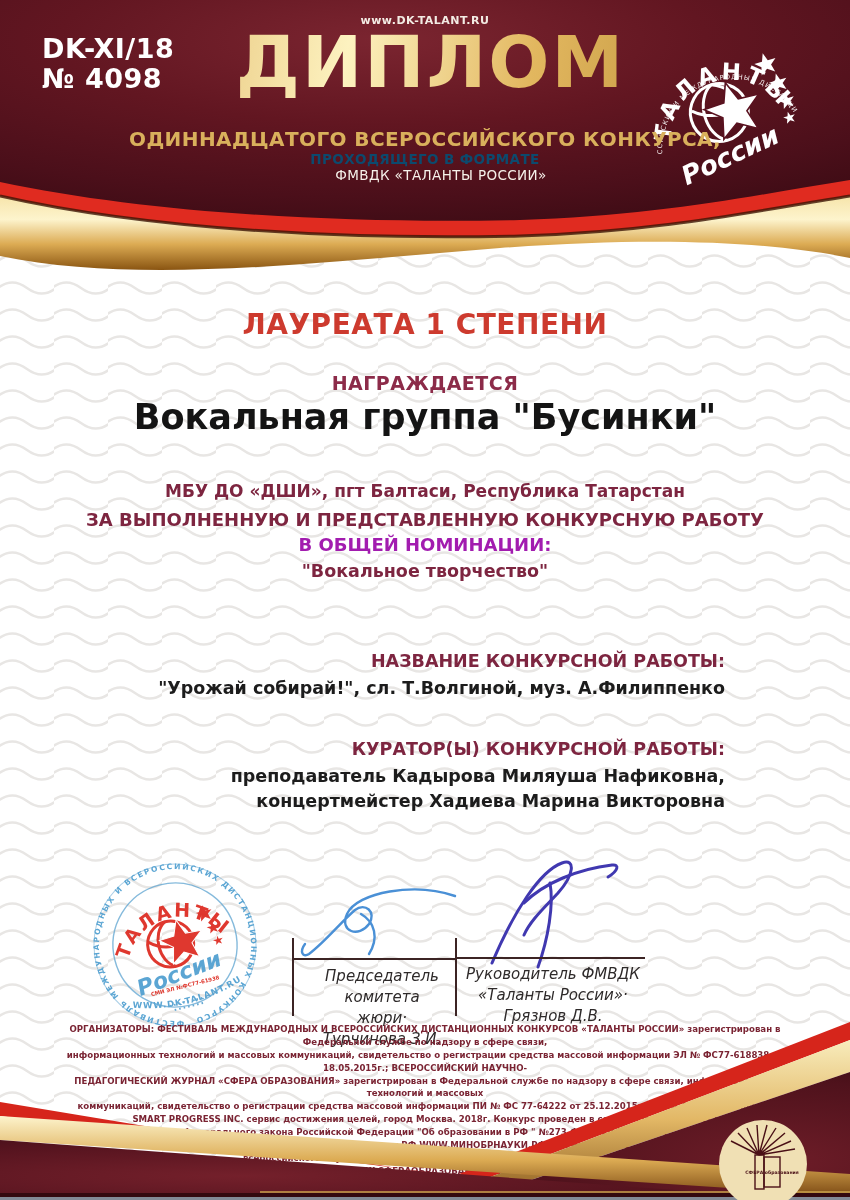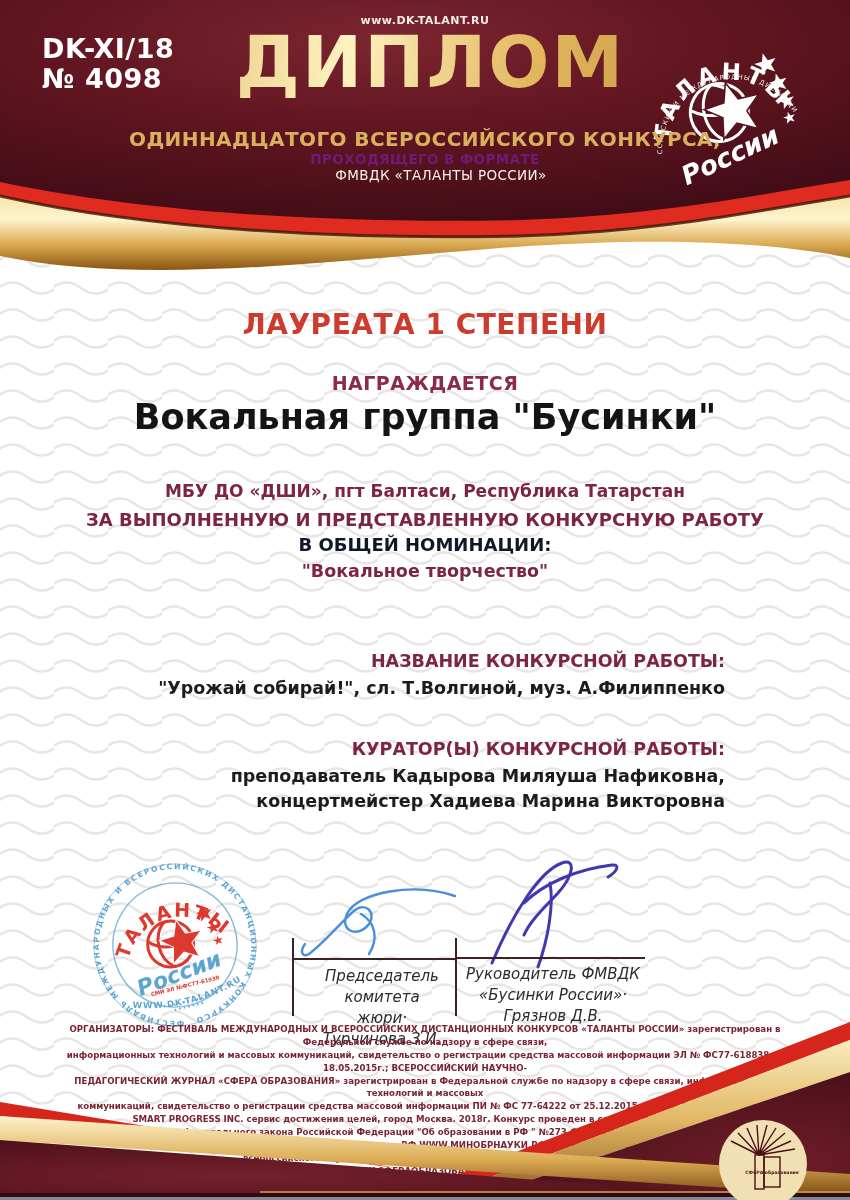--- a/index.html
+++ b/index.html
@@ -10,30 +10,30 @@
   svg text{font-family:"DejaVu Sans","Liberation Sans",sans-serif;}
 
   
   .hdr-svg{top:0;left:0;}
   .site-url{top:14px;font-size:11px;font-weight:bold;color:#f3ece4;letter-spacing:.5px;}
   .doc-number{top:34px;left:42px;color:#ffffff;font-weight:bold;font-size:27px;line-height:1.12;letter-spacing:.5px;}
   .diploma-title{top:26px;font-size:72px;font-weight:bold;letter-spacing:2px;line-height:1;
       background:linear-gradient(100deg,#a87a2c 0%,#e6c276 18%,#fdf2c0 40%,#e2b75f 62%,#c79c45 80%,#8d6321 100%);
       -webkit-background-clip:text;background-clip:text;color:transparent;margin-left:11px;}
   .hdr-sub{top:127px;font-size:20px;font-weight:bold;color:#d9b05c;letter-spacing:.4px;}
-  .hdr-fmt1{top:151px;font-size:13.5px;font-weight:bold;color:#701a75;letter-spacing:.4px;}
+  .hdr-fmt1{top:151px;font-size:13.5px;font-weight:bold;color:#0c4a6e;letter-spacing:.4px;}
   .hdr-fmt2{top:167px;font-size:13.5px;font-weight:normal;color:#f6f1ea;letter-spacing:.4px;padding-left:32px;}
 
   
   .degree{top:308px;font-size:28px;font-weight:bold;color:#cd3a2e;letter-spacing:.5px;}
   .awarded{top:353px;font-size:19px;font-weight:bold;color:#8c2b49;letter-spacing:.5px;margin-top:19px;}
   .recipient{top:397px;font-size:35px;font-weight:bold;color:#141414;}
   .institution{top:481px;font-size:17px;font-weight:bold;color:#7d2540;}
   .for1{top:509px;font-size:18px;font-weight:bold;color:#7d2540;}
-  .for2{top:534px;font-size:18px;font-weight:bold;color:#0f172a;}
+  .for2{top:534px;font-size:18px;font-weight:bold;color:#a21caf;}
   .nomination{top:561px;font-size:17.5px;font-weight:bold;color:#7d2540;}
   .lblock{left:85px;width:640px;text-align:right;}
   .work-label{top:651px;font-size:17.5px;font-weight:bold;color:#7d2540;}
   .work-value{top:678px;font-size:17.5px;font-weight:bold;color:#1c1c1c;}
   .cur-label{top:739px;font-size:17.5px;font-weight:bold;color:#7d2540;}
   .cur1{top:766px;font-size:17.5px;font-weight:bold;color:#1c1c1c;}
   .cur2{top:791px;font-size:17.5px;font-weight:bold;color:#1c1c1c;}
 
   
   .sig-rule{background:#3c2424;}
@@ -204,21 +204,21 @@
   <div class="abs sig-rule h-rule" style="left:292px;width:163px;"></div>
   <div class="abs sig-rule h-rule" style="left:455px;width:190px;top:957px;"></div>
 
   <div class="abs sig-cap cap-left">
     <div>Председатель  комитета</div>
     <div>жюри·</div>
     <div>Турчинова З.И.</div>
   </div>
   <div class="abs sig-cap cap-right">
     <div>Руководитель ФМВДК</div>
-    <div>«Бусинки России»·</div>
+    <div>«Таланты России»·</div>
     <div>Грязнов Д.В.</div>
   </div>
 
   <div class="abs legal">
     <div>ОРГАНИЗАТОРЫ: ФЕСТИВАЛЬ МЕЖДУНАРОДНЫХ И ВСЕРОССИЙСКИХ ДИСТАНЦИОННЫХ КОНКУРСОВ «ТАЛАНТЫ РОССИИ» зарегистрирован в Федеральной службе по надзору в сфере связи,</div>
     <div>информационных технологий и массовых коммуникаций, свидетельство о регистрации средства массовой информации ЭЛ № ФС77-618838 от 18.05.2015г.; ВСЕРОССИЙСКИЙ НАУЧНО-</div>
     <div>ПЕДАГОГИЧЕСКИЙ ЖУРНАЛ «СФЕРА ОБРАЗОВАНИЯ» зарегистрирован в Федеральной службе по надзору в сфере связи, информационных технологий и массовых</div>
     <div>коммуникаций, свидетельство о регистрации средства  массовой информации ПИ № ФС 77-64222 от 25.12.2015г. город Абакан; Компания</div>
     <div>SMART PROGRESS INC. сервис достижения целей, город Москва. 2018г. Конкурс проведен в соответствии с ч.2 ст.77</div>
     <div>Федерального закона Российской Федерации "Об образовании в РФ " №273-ФЗ от 29.12.2012 г.</div>

